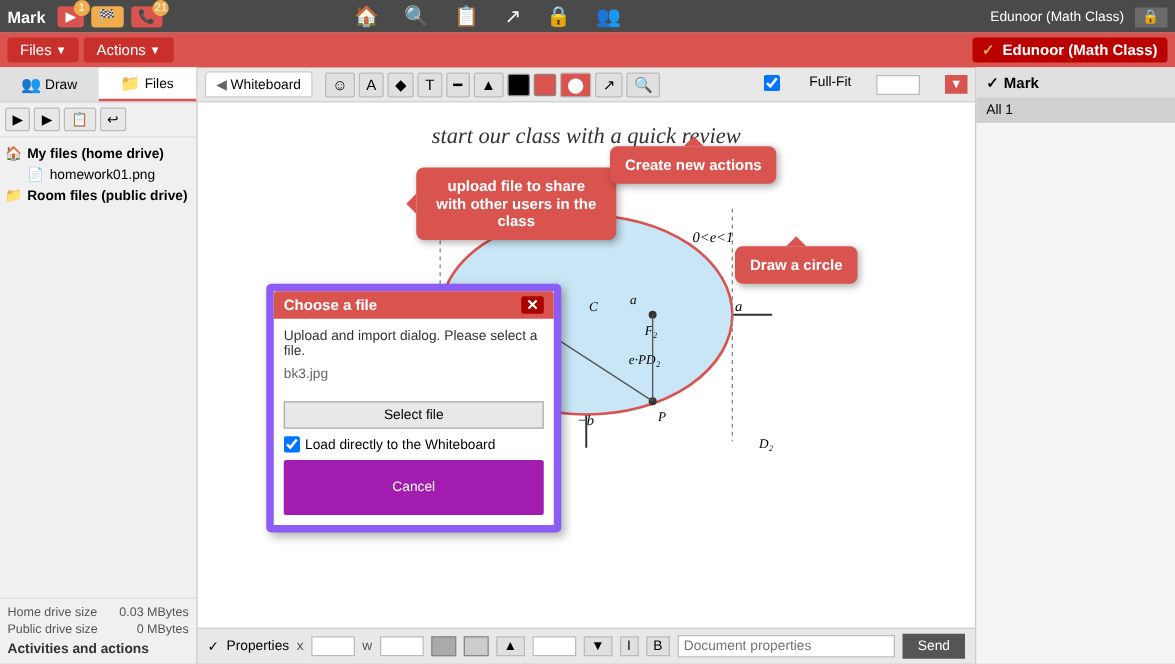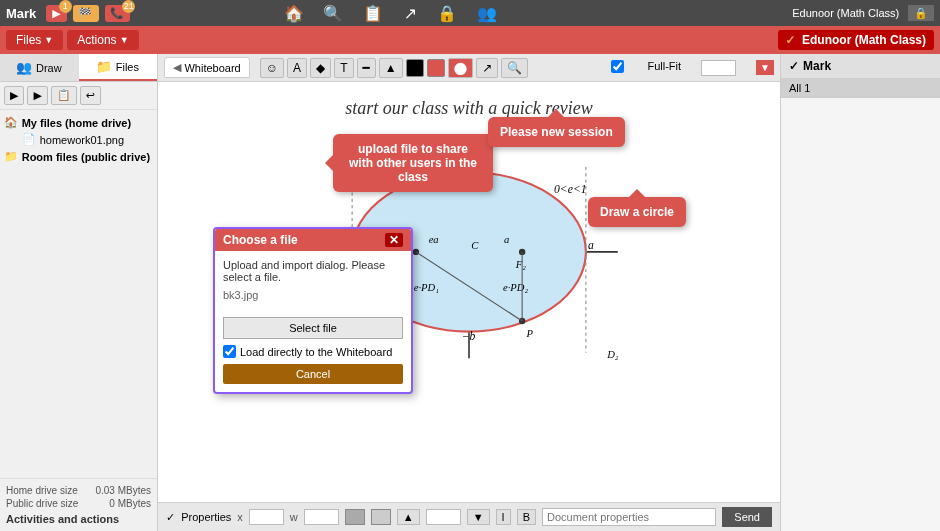--- a/index.html
+++ b/index.html
@@ -402,23 +402,23 @@
       top: -16px;
       left: 50%;
       transform: translateX(-50%);
     }
 
     
     #file-dialog {
       position: absolute;
       top: 145px;
       left: 55px;
-      width: 200px;
+      width: 236px;
       background: white;
-      border: 2px solid #8b5cf6;
+      border: 6px solid #8b5cf6;
       border-radius: 4px;
       z-index: 200;
       box-shadow: 3px 3px 8px rgba(0,0,0,0.3);
     }
     #file-dialog-title {
       background: #d9534f;
       color: white;
       padding: 4px 8px;
       font-size: 12px;
       font-weight: bold;
@@ -456,24 +456,24 @@
     .dialog-checkbox-row {
       display: flex;
       align-items: center;
       gap: 4px;
       font-size: 11px;
       margin: 6px 0;
     }
     .dialog-cancel {
       display: block;
       width: 100%;
-      background: #a16207;
+      background: #a21caf;
       color: white;
       border: none;
-      padding: 4px;
+      padding: 16px;
       text-align: center;
       cursor: pointer;
       font-size: 11px;
       border-radius: 2px;
     }
 
     
     #diagram-svg {
       width: 100%;
       max-width: 340px;
@@ -651,21 +651,21 @@
             <line x1="270" y1="30" x2="270" y2="205" stroke="#888" stroke-width="1" stroke-dasharray="3,3"></line>
 
             <line x1="110" y1="110" x2="210" y2="175" stroke="#555" stroke-width="1"></line>
 
             <line x1="210" y1="110" x2="210" y2="175" stroke="#555" stroke-width="1"></line>
           </svg>
         </div>
       </div>
 
       <div id="tooltip-upload" class="tooltip-bubble">upload file to share with other users in the class</div>
-      <div id="tooltip-session" class="tooltip-bubble">Please new session</div>
+      <div id="tooltip-session" class="tooltip-bubble">Create new actions</div>
       <div id="tooltip-circle" class="tooltip-bubble">Draw a circle</div>
 
       <div id="file-dialog">
         <div id="file-dialog-title">
           <span>Choose a file</span>
           <button id="file-dialog-close">✕</button>
         </div>
         <div id="file-dialog-body">
           <div class="dialog-text">Upload and import dialog. Please select a file.</div>
           <div class="dialog-filename">bk3.jpg</div>

